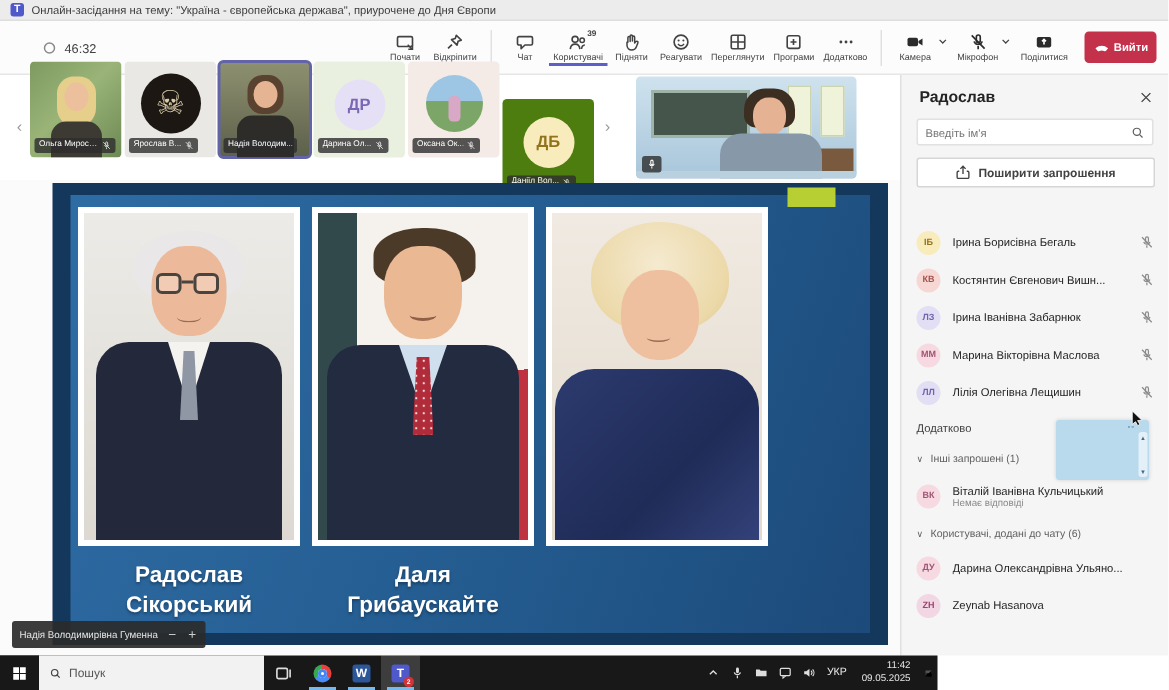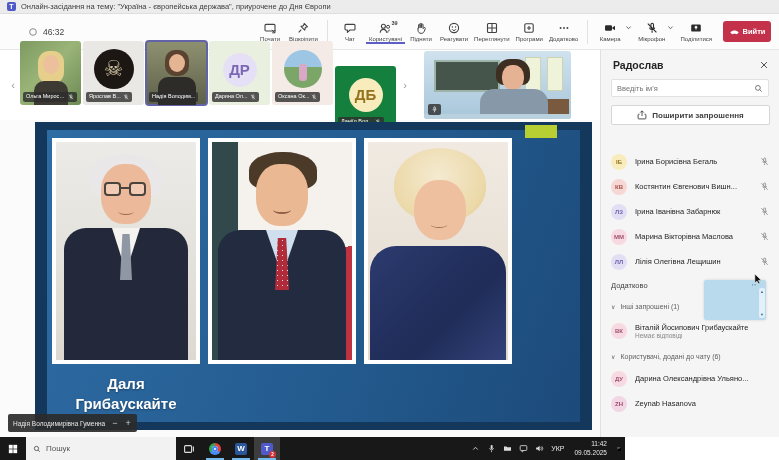--- a/index.html
+++ b/index.html
@@ -37,21 +37,21 @@
   #stage{position:relative;width:600px;height:387px;background:#fbfbfb}
 
   
   #filmstrip{position:absolute;top:0;left:0;width:600px;height:70px;background:#fff;display:flex;align-items:center;padding-left:6px}
   .strip-chev{width:14px;height:20px;border:none;background:none;color:#9a9a9a;font-size:11px;cursor:pointer;line-height:1;padding:0}
   .thumb{position:relative;width:61px;height:64px;border-radius:3px;overflow:hidden;margin-right:2px;cursor:pointer;flex:none}
   .thumb.selected{outline:2px solid #6264a7;outline-offset:-1px}
   .thumb-label{position:absolute;left:3px;bottom:3px;max-width:54px;background:rgba(45,45,45,.8);color:#fff;border-radius:2px;padding:1.5px 3px;font-size:5.5px;line-height:1.2;display:flex;align-items:center;gap:2px;white-space:nowrap}
   .thumb-label .nm{overflow:hidden;text-overflow:ellipsis}
   .thumb-label .icon{width:6px;height:6px;flex:none}
-  .init-circle{position:absolute;left:50%;top:46%;transform:translate(-50%,-50%);width:34px;height:34px;border-radius:50%;display:flex;align-items:center;justify-content:center;font-size:15px;font-weight:bold}
+  .init-circle{position:absolute;left:50%;top:46%;transform:translate(-50%,-50%);width:34px;height:34px;border-radius:50%;display:flex;align-items:center;justify-content:center;font-size:11px;font-weight:bold}
   
   .scene-olga{width:100%;height:100%;background:linear-gradient(135deg,#7d9a60,#9ab478 45%,#6d8a54)}
   .scene-olga .hair{position:absolute;left:18px;top:10px;width:26px;height:34px;border-radius:12px 12px 14px 14px;background:#e6cf8b}
   .scene-olga .face{position:absolute;left:23px;top:14px;width:16px;height:19px;border-radius:50%;background:#ecbf9d}
   .scene-olga .torso{position:absolute;left:14px;top:40px;width:34px;height:24px;border-radius:10px 10px 0 0;background:#3c3a33}
   .scene-skull{width:100%;height:100%;background:#eae8e4}
   .skull-circle{position:absolute;left:50%;top:44%;transform:translate(-50%,-50%);width:40px;height:40px;border-radius:50%;background:#1c1712;color:#d8cbaa;font-size:22px;display:flex;align-items:center;justify-content:center}
   .scene-nadiia{width:100%;height:100%;background:linear-gradient(#8e9170,#5d604a)}
   .scene-nadiia .hair{position:absolute;left:19px;top:9px;width:24px;height:26px;border-radius:10px;background:#5a4230}
   .scene-nadiia .face{position:absolute;left:23px;top:13px;width:16px;height:18px;border-radius:50%;background:#e5b493}
@@ -405,21 +405,21 @@
                 <span class="nm">Оксана Ок...</span>
                 <span class="icon">
                   <svg viewBox="0 0 12 12">
                     <rect x="4.9" y="1.3" width="2.6" height="5.2" rx="1.3" fill="none" stroke="#d8d8d8" stroke-width="1.3"></rect>
                     <path d="M3.4 5.6a2.8 2.8 0 005.4 0M6.1 8.6v2.2" fill="none" stroke="#d8d8d8" stroke-width="1.3"></path>
                     <path d="M1.8 1.6l8.6 8.8" stroke="#d8d8d8" stroke-width="1.3"></path>
                   </svg>
                 </span>
               </div>
             </div>
-            <div class="thumb" style="background: #15803d; margin-top: 25px;">
+            <div class="thumb" style="background: #4d7c0f; margin-top: 25px;">
               <div class="init-circle" style="background: rgb(248, 236, 188); color: rgb(147, 114, 28);">ДБ</div>
               <div class="thumb-label">
                 <span class="nm">Даніїл Вол...</span>
                 <span class="icon">
                   <svg viewBox="0 0 12 12">
                     <rect x="4.9" y="1.3" width="2.6" height="5.2" rx="1.3" fill="none" stroke="#d8d8d8" stroke-width="1.3"></rect>
                     <path d="M3.4 5.6a2.8 2.8 0 005.4 0M6.1 8.6v2.2" fill="none" stroke="#d8d8d8" stroke-width="1.3"></path>
                     <path d="M1.8 1.6l8.6 8.8" stroke="#d8d8d8" stroke-width="1.3"></path>
                   </svg>
                 </span>
@@ -479,20 +479,23 @@
           <div class="photo-card p3">
               <div class="portrait">
             <div class="pt hair"></div>
                 <div class="pt face"></div>
                 <div class="pt smile"></div>
                 <div class="pt torso"></div>
           </div>
             </div>
         </div>
         <div class="names-row">
+          <div class="name-cell">
+              <span class="nm">Радослав Сікорський</span>
+            </div>
           <div class="name-cell">
               <span class="nm">Даля Грибаускайте</span>
             </div>
         </div>
       </div>
 
       <div id="presenter-tag">
         <span class="nm">Надія Володимирівна Гуменна</span>
         <button>−</button>
         <button>+</button>
@@ -583,21 +586,21 @@
             </span>
           </div>
           <div class="sb-more">Додатково</div>
           <div class="sb-section">
             <span class="chev">∨</span>
             <span>Інші запрошені (1)</span>
           </div>
           <div class="p-row two">
             <span class="av" style="background: rgb(247, 217, 226); color: rgb(160, 85, 114);">ВК</span>
             <div class="nmw">
-              <div class="nm">Віталій Йосипович Грибаускайте</div>
+              <div class="nm">Віталій Іванівна Кульчицький</div>
               <div class="sub">Немає відповіді</div>
             </div>
           </div>
           <div class="sb-section">
             <span class="chev">∨</span>
             <span>Користувачі, додані до чату (6)</span>
           </div>
           <div class="p-row">
             <span class="av" style="background: rgb(247, 217, 226); color: rgb(160, 85, 114);">ДУ</span>
             <span class="nm">Дарина Олександрівна Ульяно...</span>

